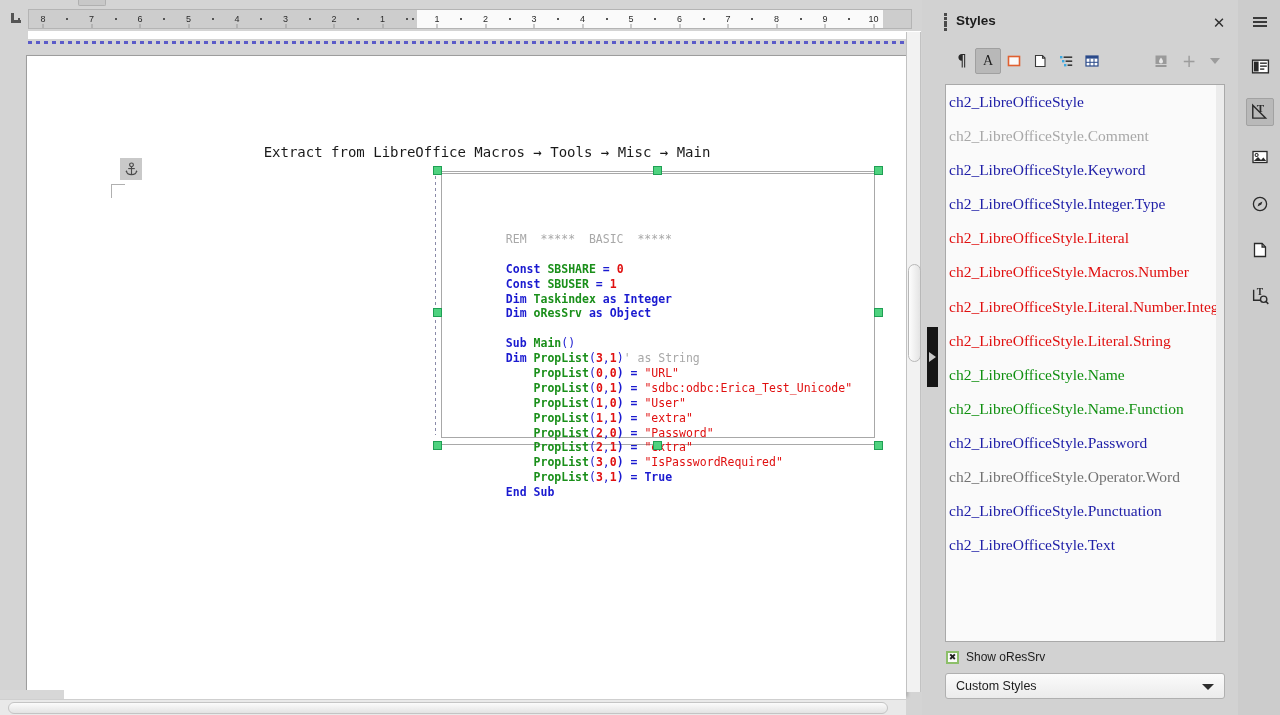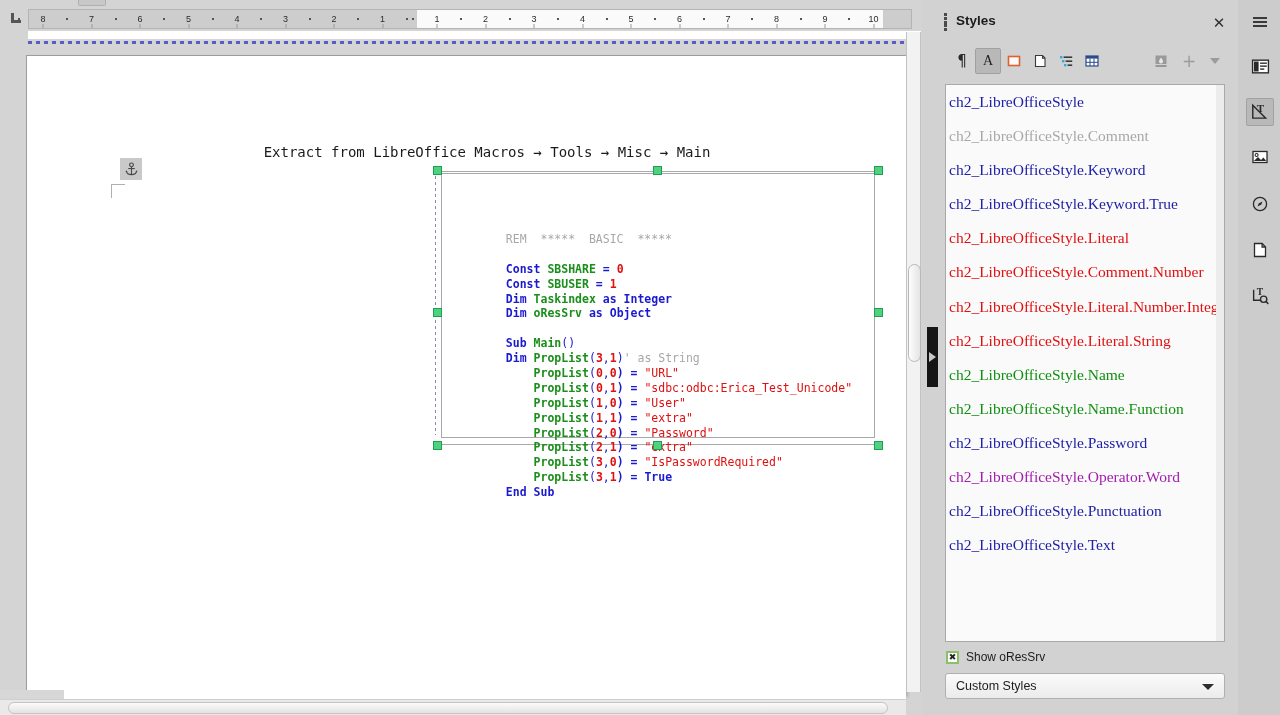--- a/index.html
+++ b/index.html
@@ -506,29 +506,29 @@
       <div class="tbtn disabled" style="left:264px">
         <span style="display:block;width:0;height:0;border-left:5px solid transparent;border-right:5px solid transparent;border-top:6px solid #9c9c9c;"></span>
       </div>
     </div>
 
     <div id="styles-list">
       <div id="styles-items">
           <div class="style-item" style="color: rgb(32, 32, 168);">ch2_LibreOfficeStyle</div>
           <div class="style-item" style="color: rgb(168, 168, 168);">ch2_LibreOfficeStyle.Comment</div>
           <div class="style-item" style="color: rgb(32, 32, 168);">ch2_LibreOfficeStyle.Keyword</div>
-          <div class="style-item" style="color: rgb(32, 32, 168);">ch2_LibreOfficeStyle.Keyword.True</div>
+          <div class="style-item" style="color: rgb(32, 32, 168);">ch2_LibreOfficeStyle.Integer.Type</div>
           <div class="style-item" style="color: rgb(224, 16, 16);">ch2_LibreOfficeStyle.Literal</div>
-          <div class="style-item" style="color: rgb(224, 16, 16);">ch2_LibreOfficeStyle.Comment.Number</div>
+          <div class="style-item" style="color: rgb(224, 16, 16);">ch2_LibreOfficeStyle.Macros.Number</div>
           <div class="style-item" style="color: rgb(224, 16, 16);">ch2_LibreOfficeStyle.Literal.Number.Integer</div>
           <div class="style-item" style="color: rgb(224, 16, 16);">ch2_LibreOfficeStyle.Literal.String</div>
           <div class="style-item" style="color: rgb(16, 144, 16);">ch2_LibreOfficeStyle.Name</div>
           <div class="style-item" style="color: rgb(16, 144, 16);">ch2_LibreOfficeStyle.Name.Function</div>
           <div class="style-item" style="color: rgb(32, 32, 168);">ch2_LibreOfficeStyle.Password</div>
-          <div class="style-item" style="color: #a21caf;">ch2_LibreOfficeStyle.Operator.Word</div>
+          <div class="style-item" style="color: #737373;">ch2_LibreOfficeStyle.Operator.Word</div>
           <div class="style-item" style="color: rgb(32, 32, 168);">ch2_LibreOfficeStyle.Punctuation</div>
           <div class="style-item" style="color: rgb(32, 32, 168);">ch2_LibreOfficeStyle.Text</div>
         </div>
       <div id="styles-vscroll"></div>
     </div>
 
     <div id="show-previews">
       <span id="prev-check">✖</span>
       <span id="prev-label">Show oResSrv</span>
     </div>

